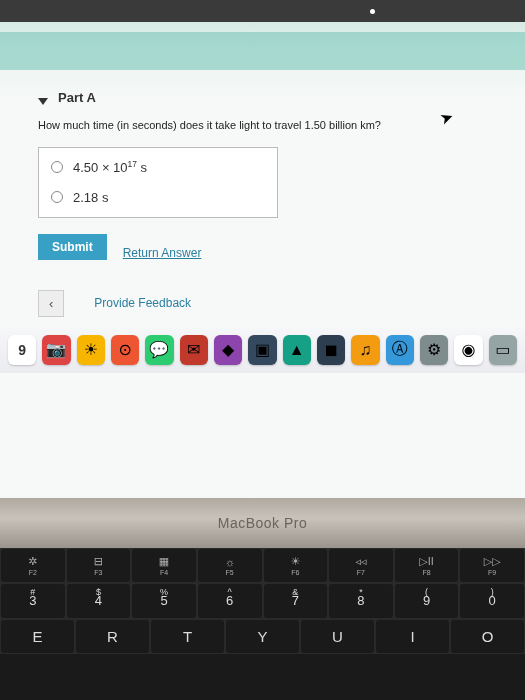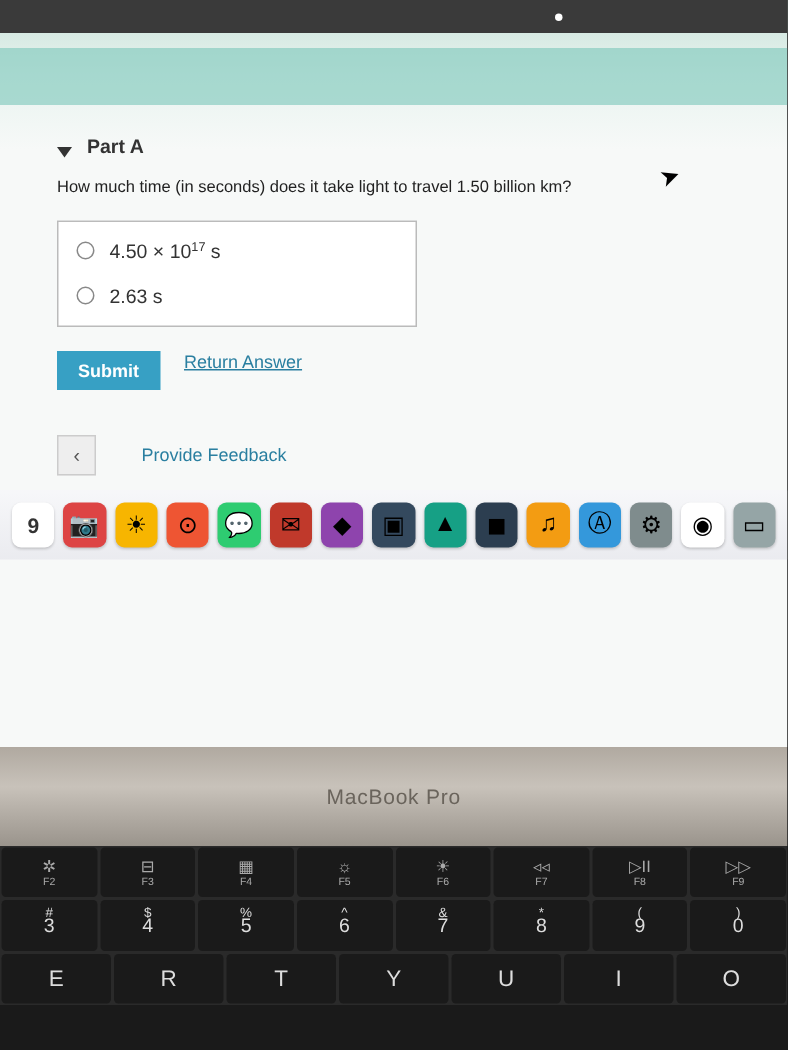--- a/index.html
+++ b/index.html
@@ -59,21 +59,21 @@
     padding:7px 12px;
     font-size:13px;
   }
   .radio {
     width:12px; height:12px; border-radius:50%;
     border:1.5px solid #888; background:#fff; flex-shrink:0;
   }
   .opt-text { font-family: Arial; }
   .opt-text sup { font-size:0.65em; vertical-align: super; }
 
-  .actions { margin-top:16px; display:flex; align-items:flex-start; gap:16px; }
+  .actions { margin-top:16px; display:flex; align-items:flex-end; gap:16px; }
   .submit-btn {
     background:#37a0c4; color:#fff; border:none;
     padding:6px 14px; font-size:12px; font-weight:bold;
     cursor:pointer;
   }
   .req-answer {
     color:#2a7fa0; font-size:12px; text-decoration:underline; cursor:pointer;
   }
 
   .footer-actions { margin-top:30px; display:flex; align-items:center; gap:30px; }
@@ -104,21 +104,21 @@
   .dock-item {
     width:30px; height:30px; border-radius:6px;
     display:flex; align-items:center; justify-content:center;
     font-size:16px; position:relative; z-index:1;
     box-shadow: 0 1px 2px rgba(0,0,0,0.2);
   }
   .cal { background:#fff; color:#e03; font-size:11px; font-weight:bold; flex-direction:column; line-height:1; }
   .cal .num { color:#333; font-size:14px; }
 
   .hinge {
-    width:525px; height:66px;
+    width:525px; height:50px;
     background: linear-gradient(180deg, #b0a9a0 0%, #c8c2ba 40%, #9a948c 100%);
     display:flex; align-items:center; justify-content:center;
     color:#6a645c; font-size:14px; letter-spacing:0.5px;
   }
 
   .keyboard {
     width:525px; height:106px;
     background:#2a2a2a;
     display:flex; flex-direction:column;
   }
@@ -154,21 +154,21 @@
 
     <div class="question">How much time (in seconds) does it take light to travel 1.50 billion km?</div>
 
     <div class="options-box">
       <div class="option">
         <span class="radio"></span>
         <span class="opt-text"><span>4.50 × 10</span><sup>17</sup><span> s</span></span>
       </div>
       <div class="option">
         <span class="radio"></span>
-        <span class="opt-text"><span>2.63 s</span><sup></sup><span></span></span>
+        <span class="opt-text"><span>2.18 s</span><sup></sup><span></span></span>
       </div>
     </div>
 
     <div class="actions">
       <button class="submit-btn">Submit</button>
       <span class="req-answer">Return Answer</span>
     </div>
 
     <div class="footer-actions">
       <div class="return-btn">

